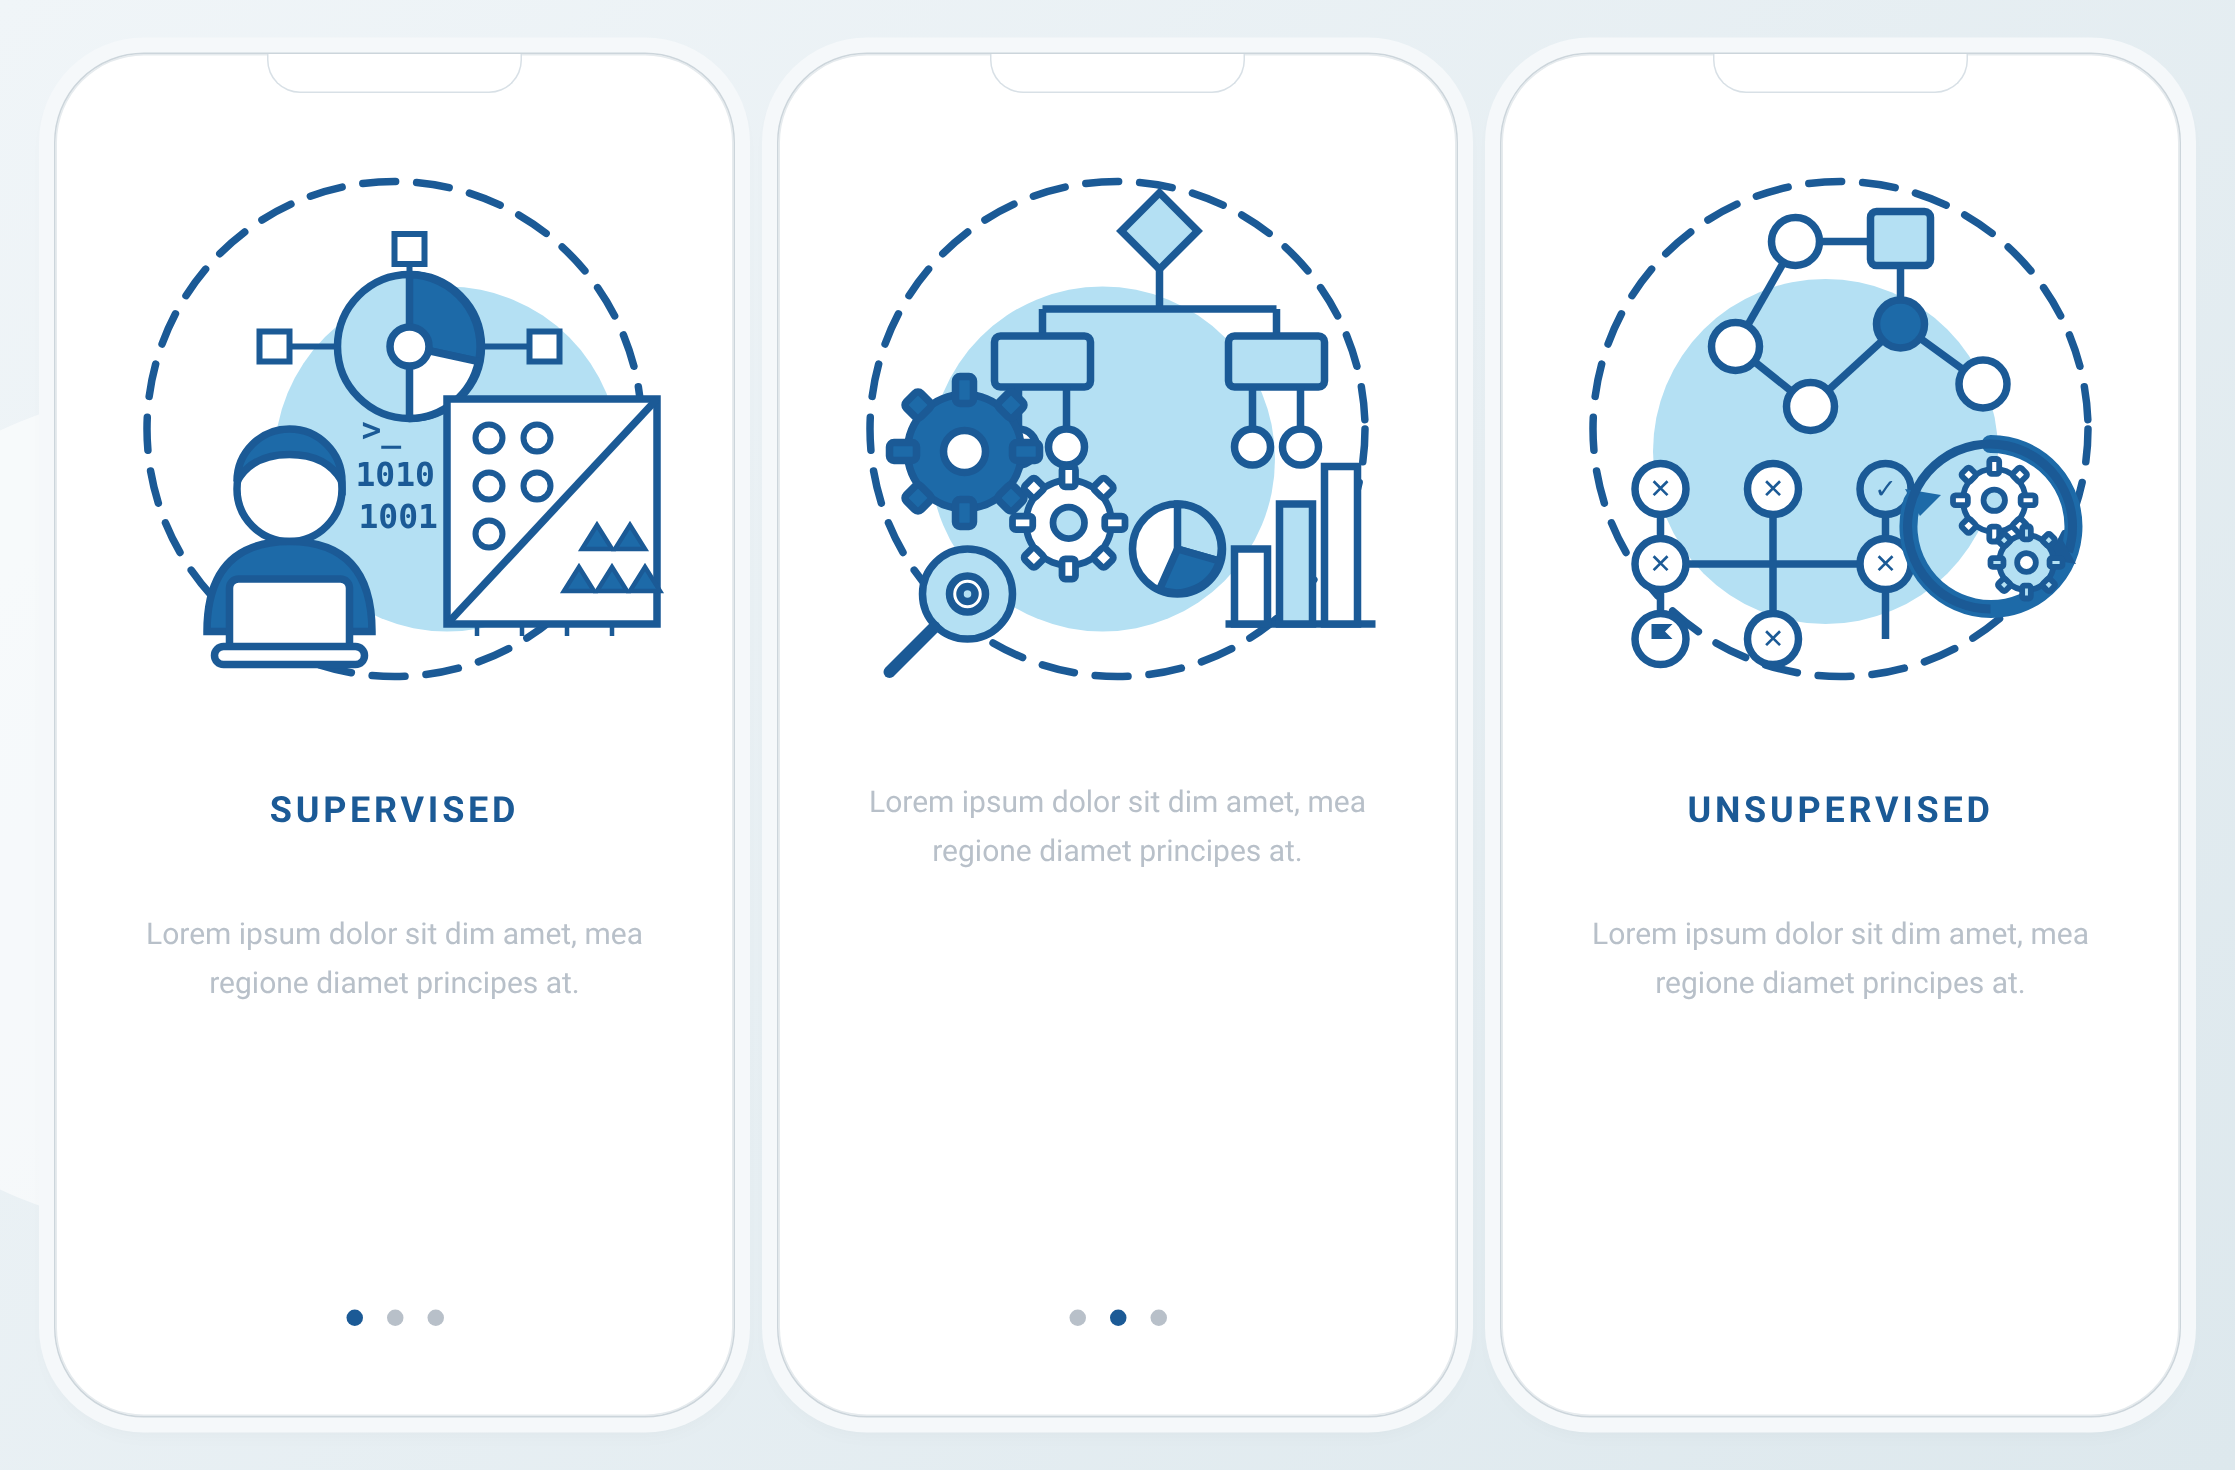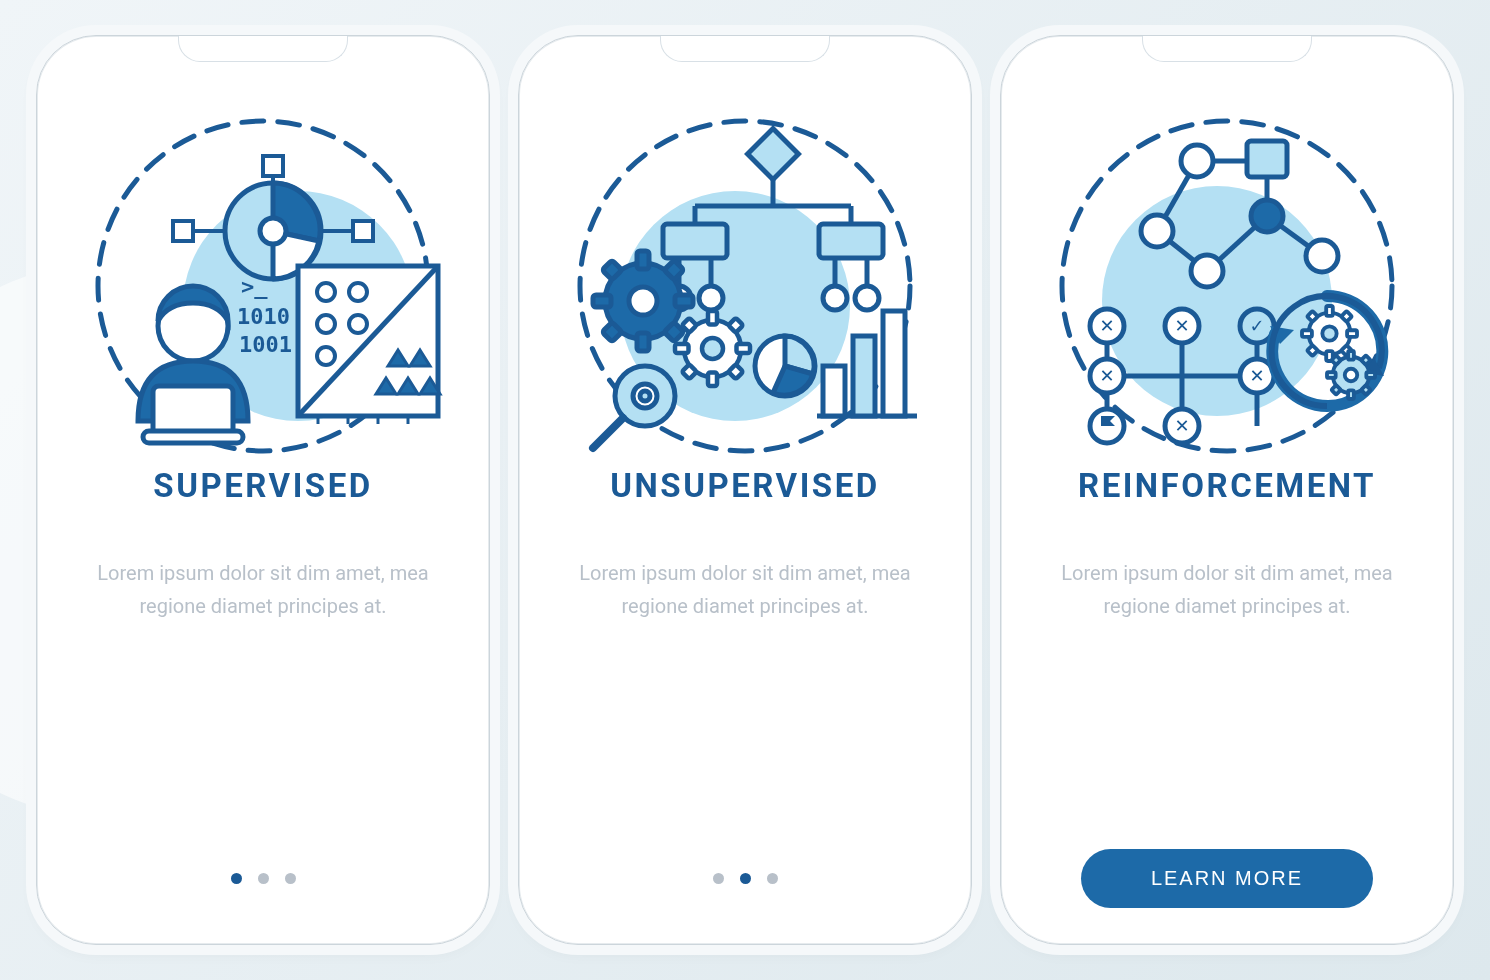--- a/index.html
+++ b/index.html
@@ -70,21 +70,22 @@
   }
 
   .illustration {
     flex: 0 0 auto;
     margin-top: 40px;
     width: 360px;
     height: 360px;
   }
 
   .title {
-    font-size: 33px;
+    margin-top: 60px;
+    font-size: 24px;
     font-weight: 700;
     letter-spacing: 2.5px;
     color: var(--primary);
   }
 
   .body {
     margin-top: 52px;
     font-size: 20px;
     line-height: 1.65;
     text-align: center;
@@ -272,21 +273,20 @@
       </g>
 
       <g transform="translate(252,200)" stroke="#1b5a96" stroke-width="5">
         <line x1="0" y1="110" x2="100" y2="110"></line>
         <rect x="6" y="60" width="22" height="50" fill="#fff"></rect>
         <rect x="36" y="30" width="22" height="80" fill="#b4e0f3"></rect>
         <rect x="66" y="5" width="22" height="105" fill="#fff"></rect>
       </g>
     </svg>
 
-    <div class="title">UNSUPERVISED</div>
     <div class="body">Lorem ipsum dolor sit dim amet, mea regione diamet principes at.</div>
 
     <div class="footer">
       <div class="dots">
         <span class="dot"></span>
         <span class="dot active"></span>
         <span class="dot"></span>
       </div>
     </div>
   </div>
@@ -369,21 +369,18 @@
             <rect x="12" y="12" width="14" height="14" rx="3" transform="rotate(45 19 19)"></rect>
               <rect x="74" y="12" width="14" height="14" rx="3" transform="rotate(45 81 19)"></rect>
               <rect x="12" y="74" width="14" height="14" rx="3" transform="rotate(45 19 81)"></rect>
               <rect x="74" y="74" width="14" height="14" rx="3" transform="rotate(45 81 81)"></rect>
             <circle cx="50" cy="50" r="13" fill="#fff"></circle>
           </g>
         </g>
       </g>
     </svg>
 
-    <div class="title">REINFORCEMENT</div>
+    <div class="title">UNSUPERVISED</div>
     <div class="body">Lorem ipsum dolor sit dim amet, mea regione diamet principes at.</div>
 
-    <div class="footer">
-      <button class="cta">LEARN MORE</button>
-    </div>
   </div>
 
 </div>
 
 </body></html>

